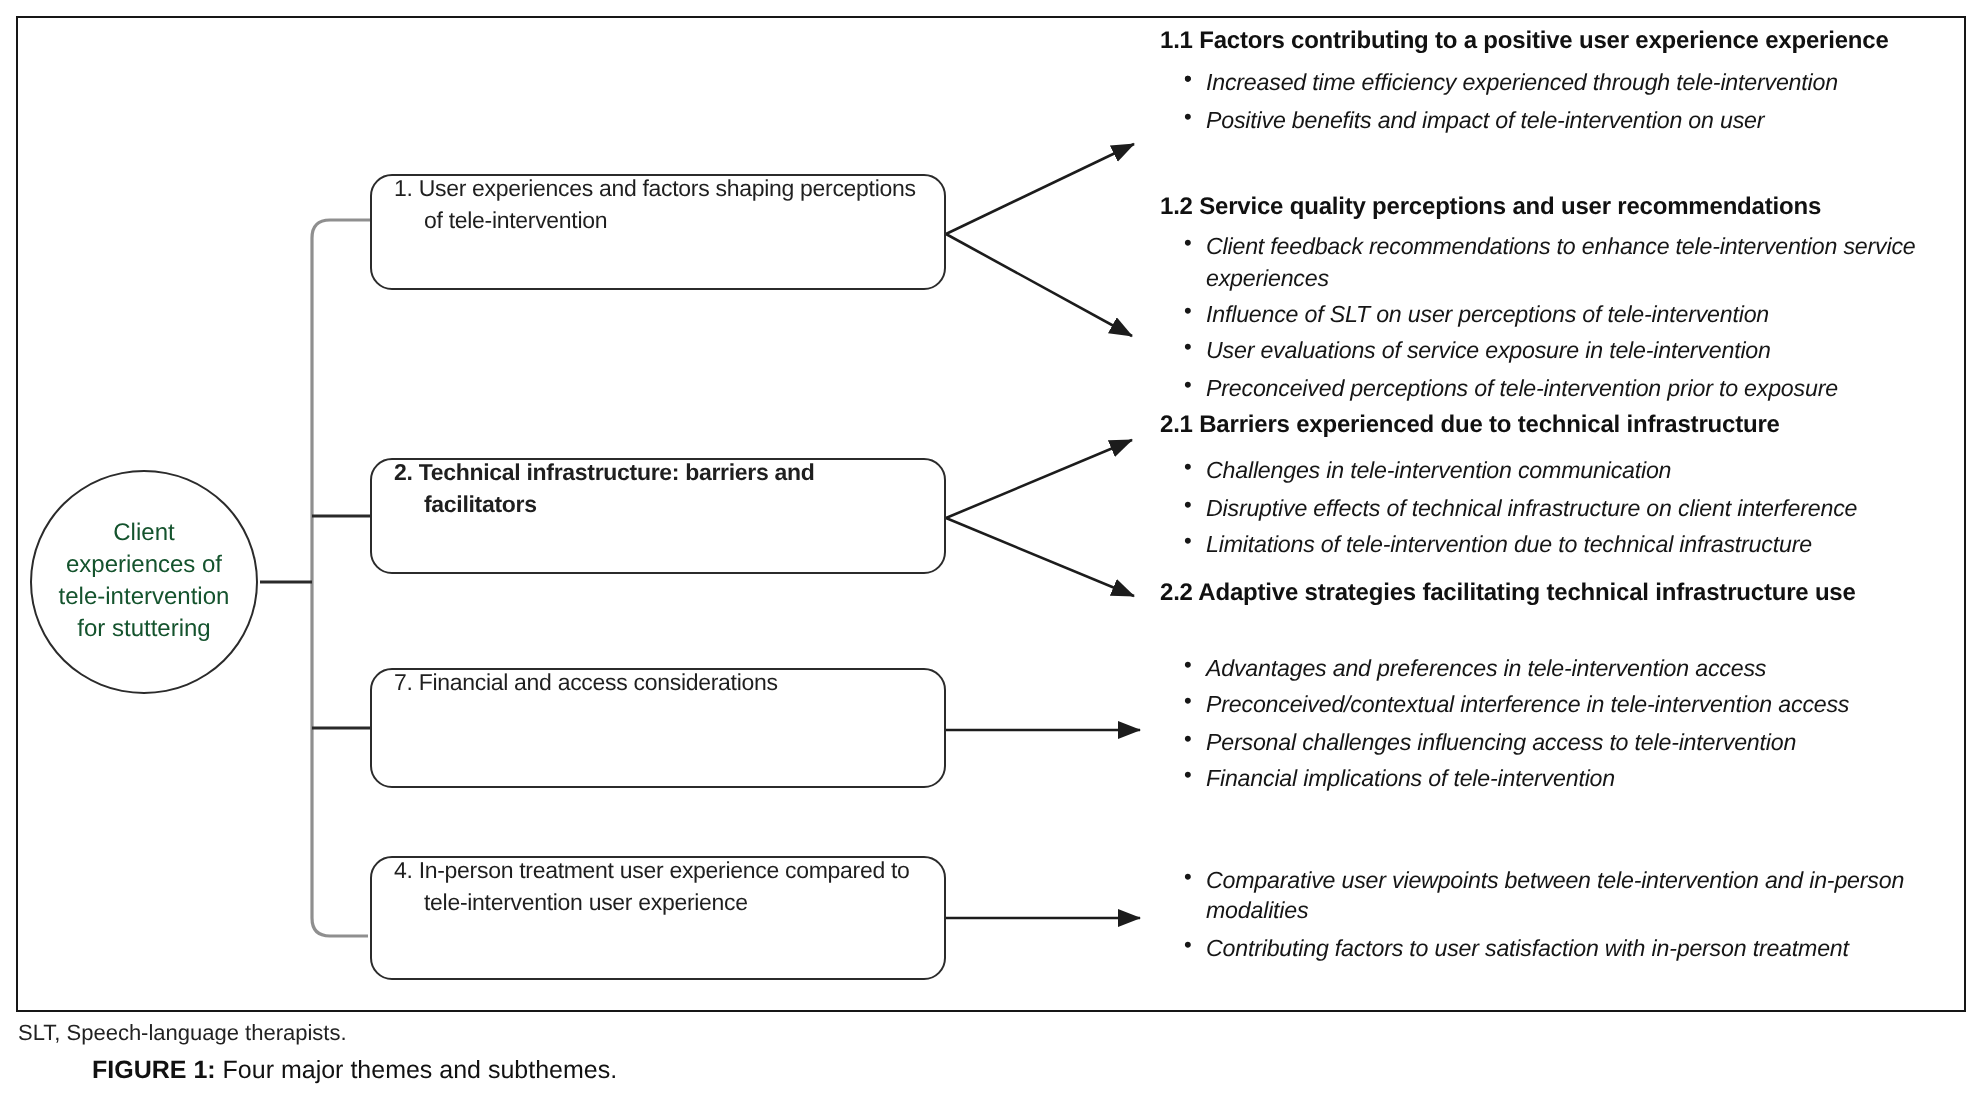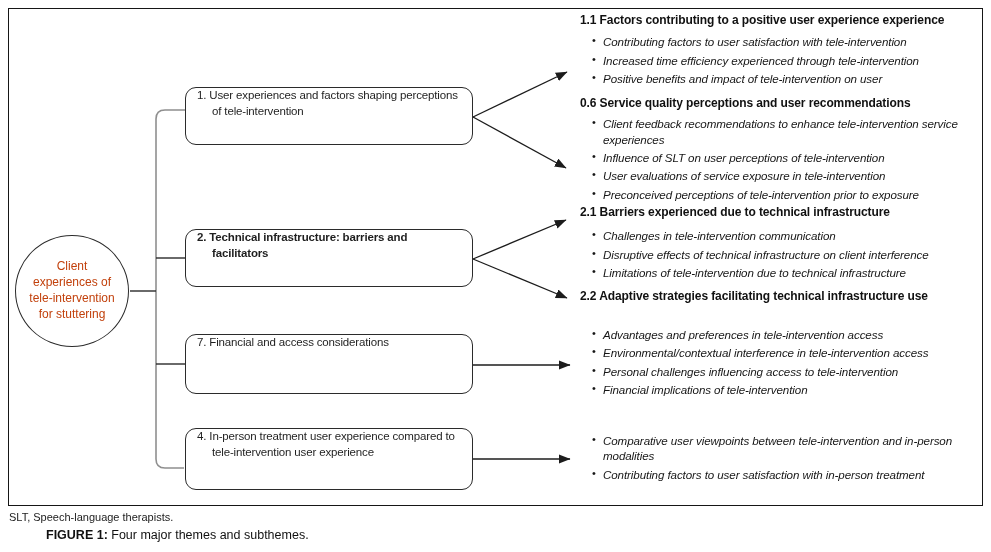--- a/index.html
+++ b/index.html
@@ -16,21 +16,21 @@
     position: absolute; left: 0; top: 0; width: 991px; height: 552px;
     pointer-events: none;
   }
   .circle-node {
     position: absolute; left: 15px; top: 235px; width: 114px; height: 112px;
     border: 1.4px solid #2b2b2b; border-radius: 50%;
     display: flex; align-items: center; justify-content: center;
     box-sizing: border-box; background: #fff; text-align: center;
   }
   .circle-node .lbl {
-    font-size: 12px; line-height: 1.32; white-space: pre-line; color: #c2410c;
+    font-size: 12px; line-height: 1.32; white-space: pre-line; color: #14532d;
   }
   .theme-box {
     position: absolute; left: 185px; width: 288px;
     border: 1.4px solid #2b2b2b; border-radius: 11px;
     display: flex; box-sizing: border-box; background: #fff;
   }
   .theme-box .lbl {
     font-size: 11.5px; letter-spacing: -0.15px; line-height: 1.35; color: #1f1f1f;
     padding-left: 26px; padding-right: 14px; text-indent: -15px;
   }
@@ -113,28 +113,28 @@
   <div class="theme-box box3">
     <div class="lbl">7. Financial and access considerations</div>
   </div>
   <div class="theme-box box4">
     <div class="lbl">4. In-person treatment user experience compared to tele-intervention user experience</div>
   </div>
 
   <div class="group g0">
     <h3>1.1 Factors contributing to a positive user experience experience</h3>
     <ul>
-      <li><span class="bullet">•</span><span>Contributing factors to user satisfaction with tele-intervention</span></li>
+      <li><span class="bullet">•</span></li>
       <li><span class="bullet">•</span><span>Increased time efficiency experienced through tele-intervention</span></li>
       <li><span class="bullet">•</span><span>Positive benefits and impact of tele-intervention on user</span></li>
     </ul>
   </div>
 
   <div class="group g1">
-    <h3>0.6 Service quality perceptions and user recommendations</h3>
+    <h3>1.2 Service quality perceptions and user recommendations</h3>
     <ul>
       <li><span class="bullet">•</span><span>Client feedback recommendations to enhance tele-intervention service experiences</span></li>
       <li><span class="bullet">•</span><span>Influence of SLT on user perceptions of tele-intervention</span></li>
       <li><span class="bullet">•</span><span>User evaluations of service exposure in tele-intervention</span></li>
       <li><span class="bullet">•</span><span>Preconceived perceptions of tele-intervention prior to exposure</span></li>
     </ul>
   </div>
 
   <div class="group g2">
     <h3>2.1 Barriers experienced due to technical infrastructure</h3>
@@ -145,21 +145,21 @@
     </ul>
   </div>
 
   <div class="group g3">
     <h3>2.2 Adaptive strategies facilitating technical infrastructure use</h3>
   </div>
 
   <div class="group g4">
     <ul>
       <li><span class="bullet">•</span><span>Advantages and preferences in tele-intervention access</span></li>
-      <li><span class="bullet">•</span><span>Environmental/contextual interference in tele-intervention access</span></li>
+      <li><span class="bullet">•</span><span>Preconceived/contextual interference in tele-intervention access</span></li>
       <li><span class="bullet">•</span><span>Personal challenges influencing access to tele-intervention</span></li>
       <li><span class="bullet">•</span><span>Financial implications of tele-intervention</span></li>
     </ul>
   </div>
 
   <div class="group g5">
     <ul>
       <li><span class="bullet">•</span><span>Comparative user viewpoints between tele-intervention and in-person modalities</span></li>
       <li><span class="bullet">•</span><span>Contributing factors to user satisfaction with in-person treatment</span></li>
     </ul>

